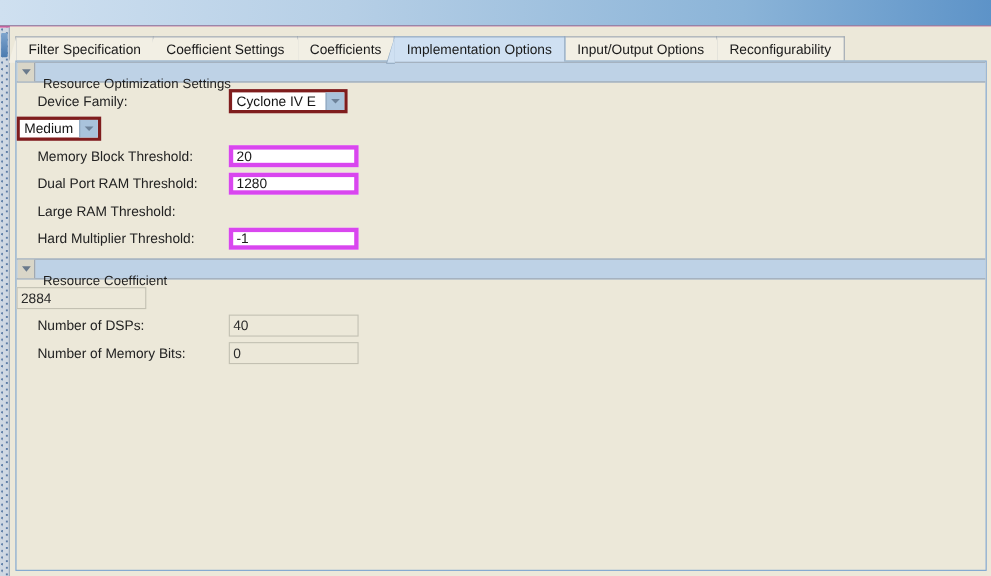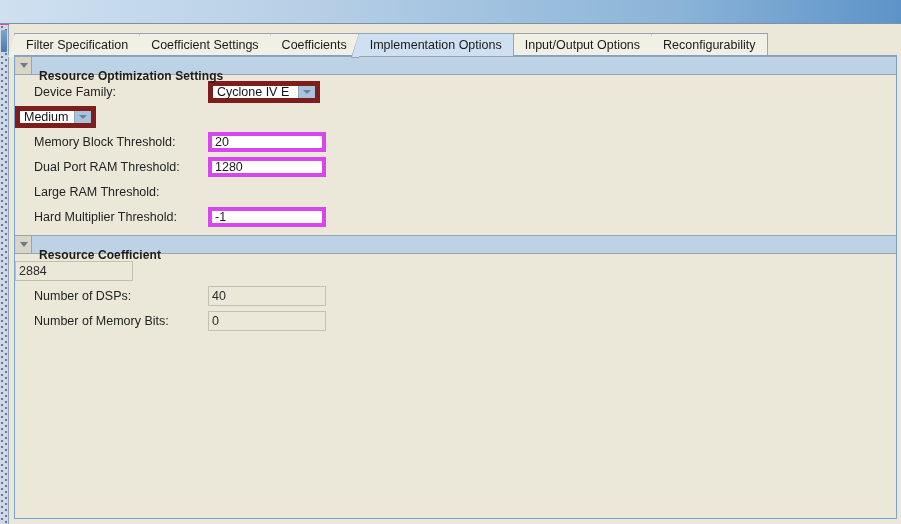--- a/index.html
+++ b/index.html
@@ -151,21 +151,21 @@
   }
   .toggle-tri {
     width: 0; height: 0;
     border-style: solid;
     border-width: 5px 4px 0 4px;
     border-color: #6a7a8c transparent transparent transparent;
   }
   .section-title {
     margin-left: 7px;
     font-size: 12px;
-    font-weight: bold;
+    font-weight: normal;
     color: #1d1d1d;
     letter-spacing: 0.1px;
     margin-top: 21px;
   }
 
   
   .form-block { padding: 4px 0 6px 0; }
   .form-row {
     display: flex;
     align-items: center;
@@ -199,21 +199,21 @@
     border: 1px solid #c3c0b2;
     color: #2a2a2a;
   }
 
   
   .combo {
     height: 22px;
     display: inline-flex;
     align-items: stretch;
     background: #ffffff;
-    border: 5px solid #7f1d1d;
+    border: 3px solid #7f1d1d;
     box-sizing: border-box;
     cursor: default;
   }
   .combo .combo-value {
     display: flex;
     align-items: center;
     padding: 0 6px 0 4px;
     font-size: 12.5px;
     color: #141414;
     white-space: nowrap;

